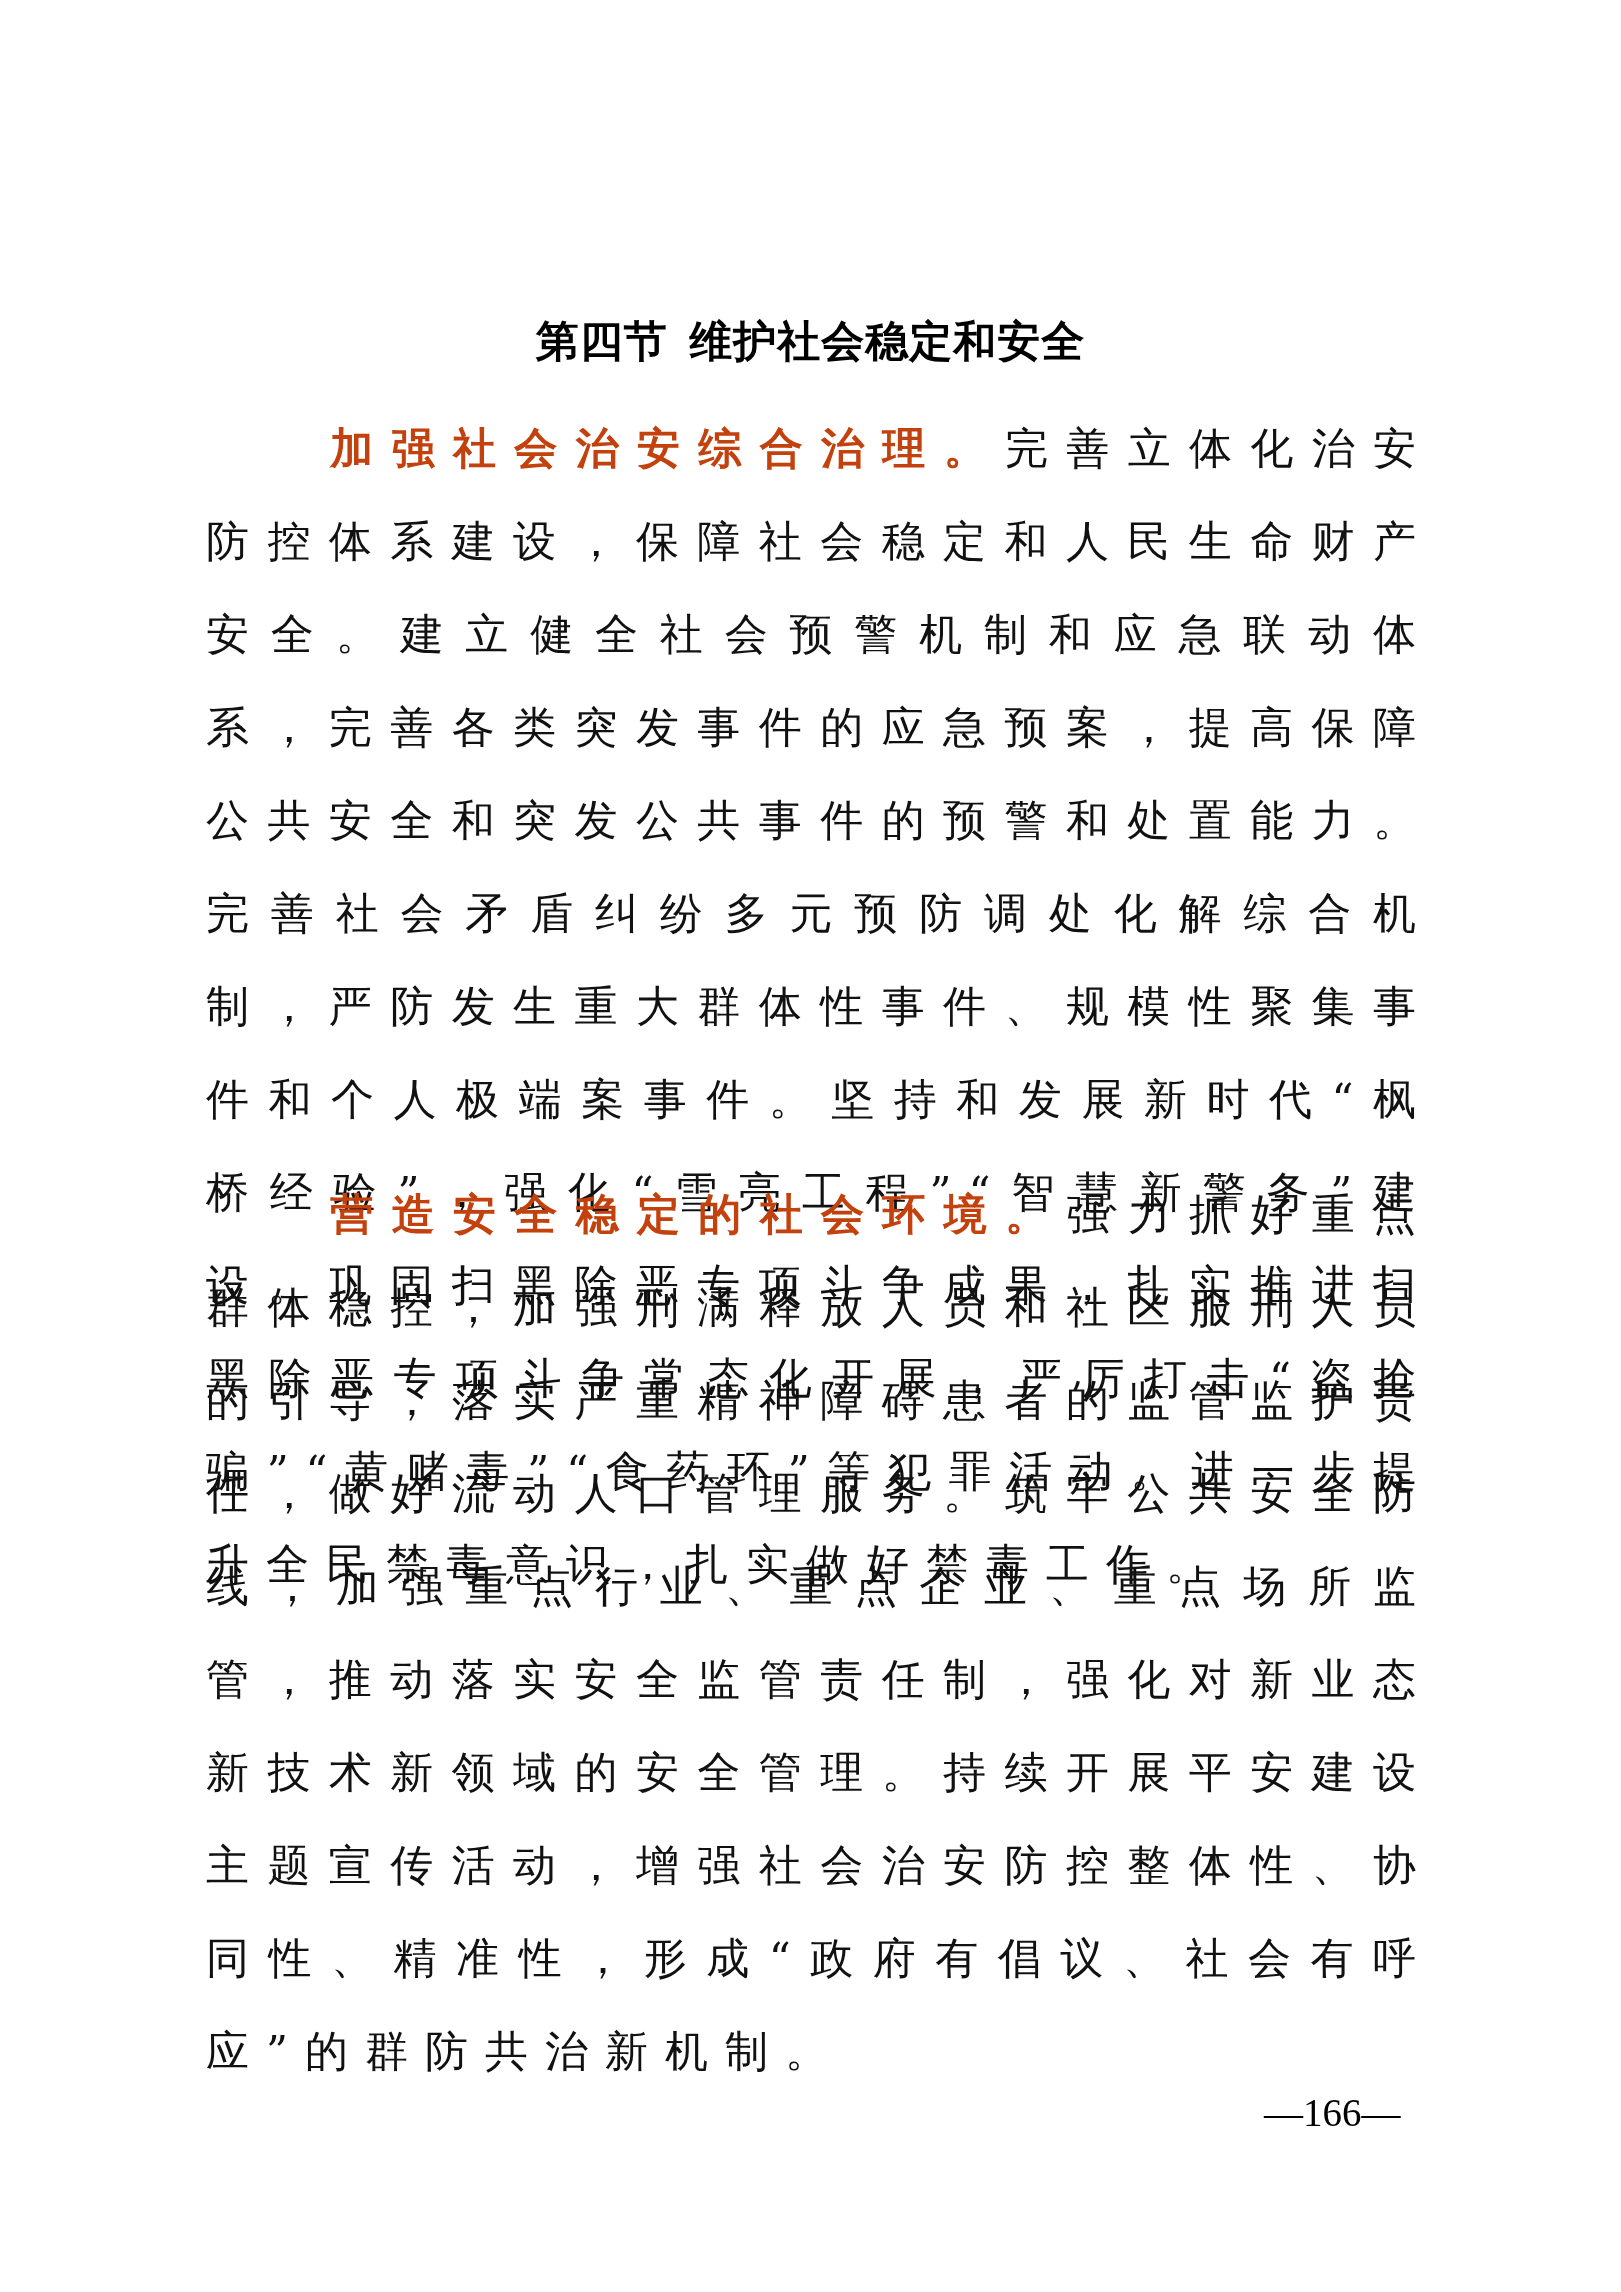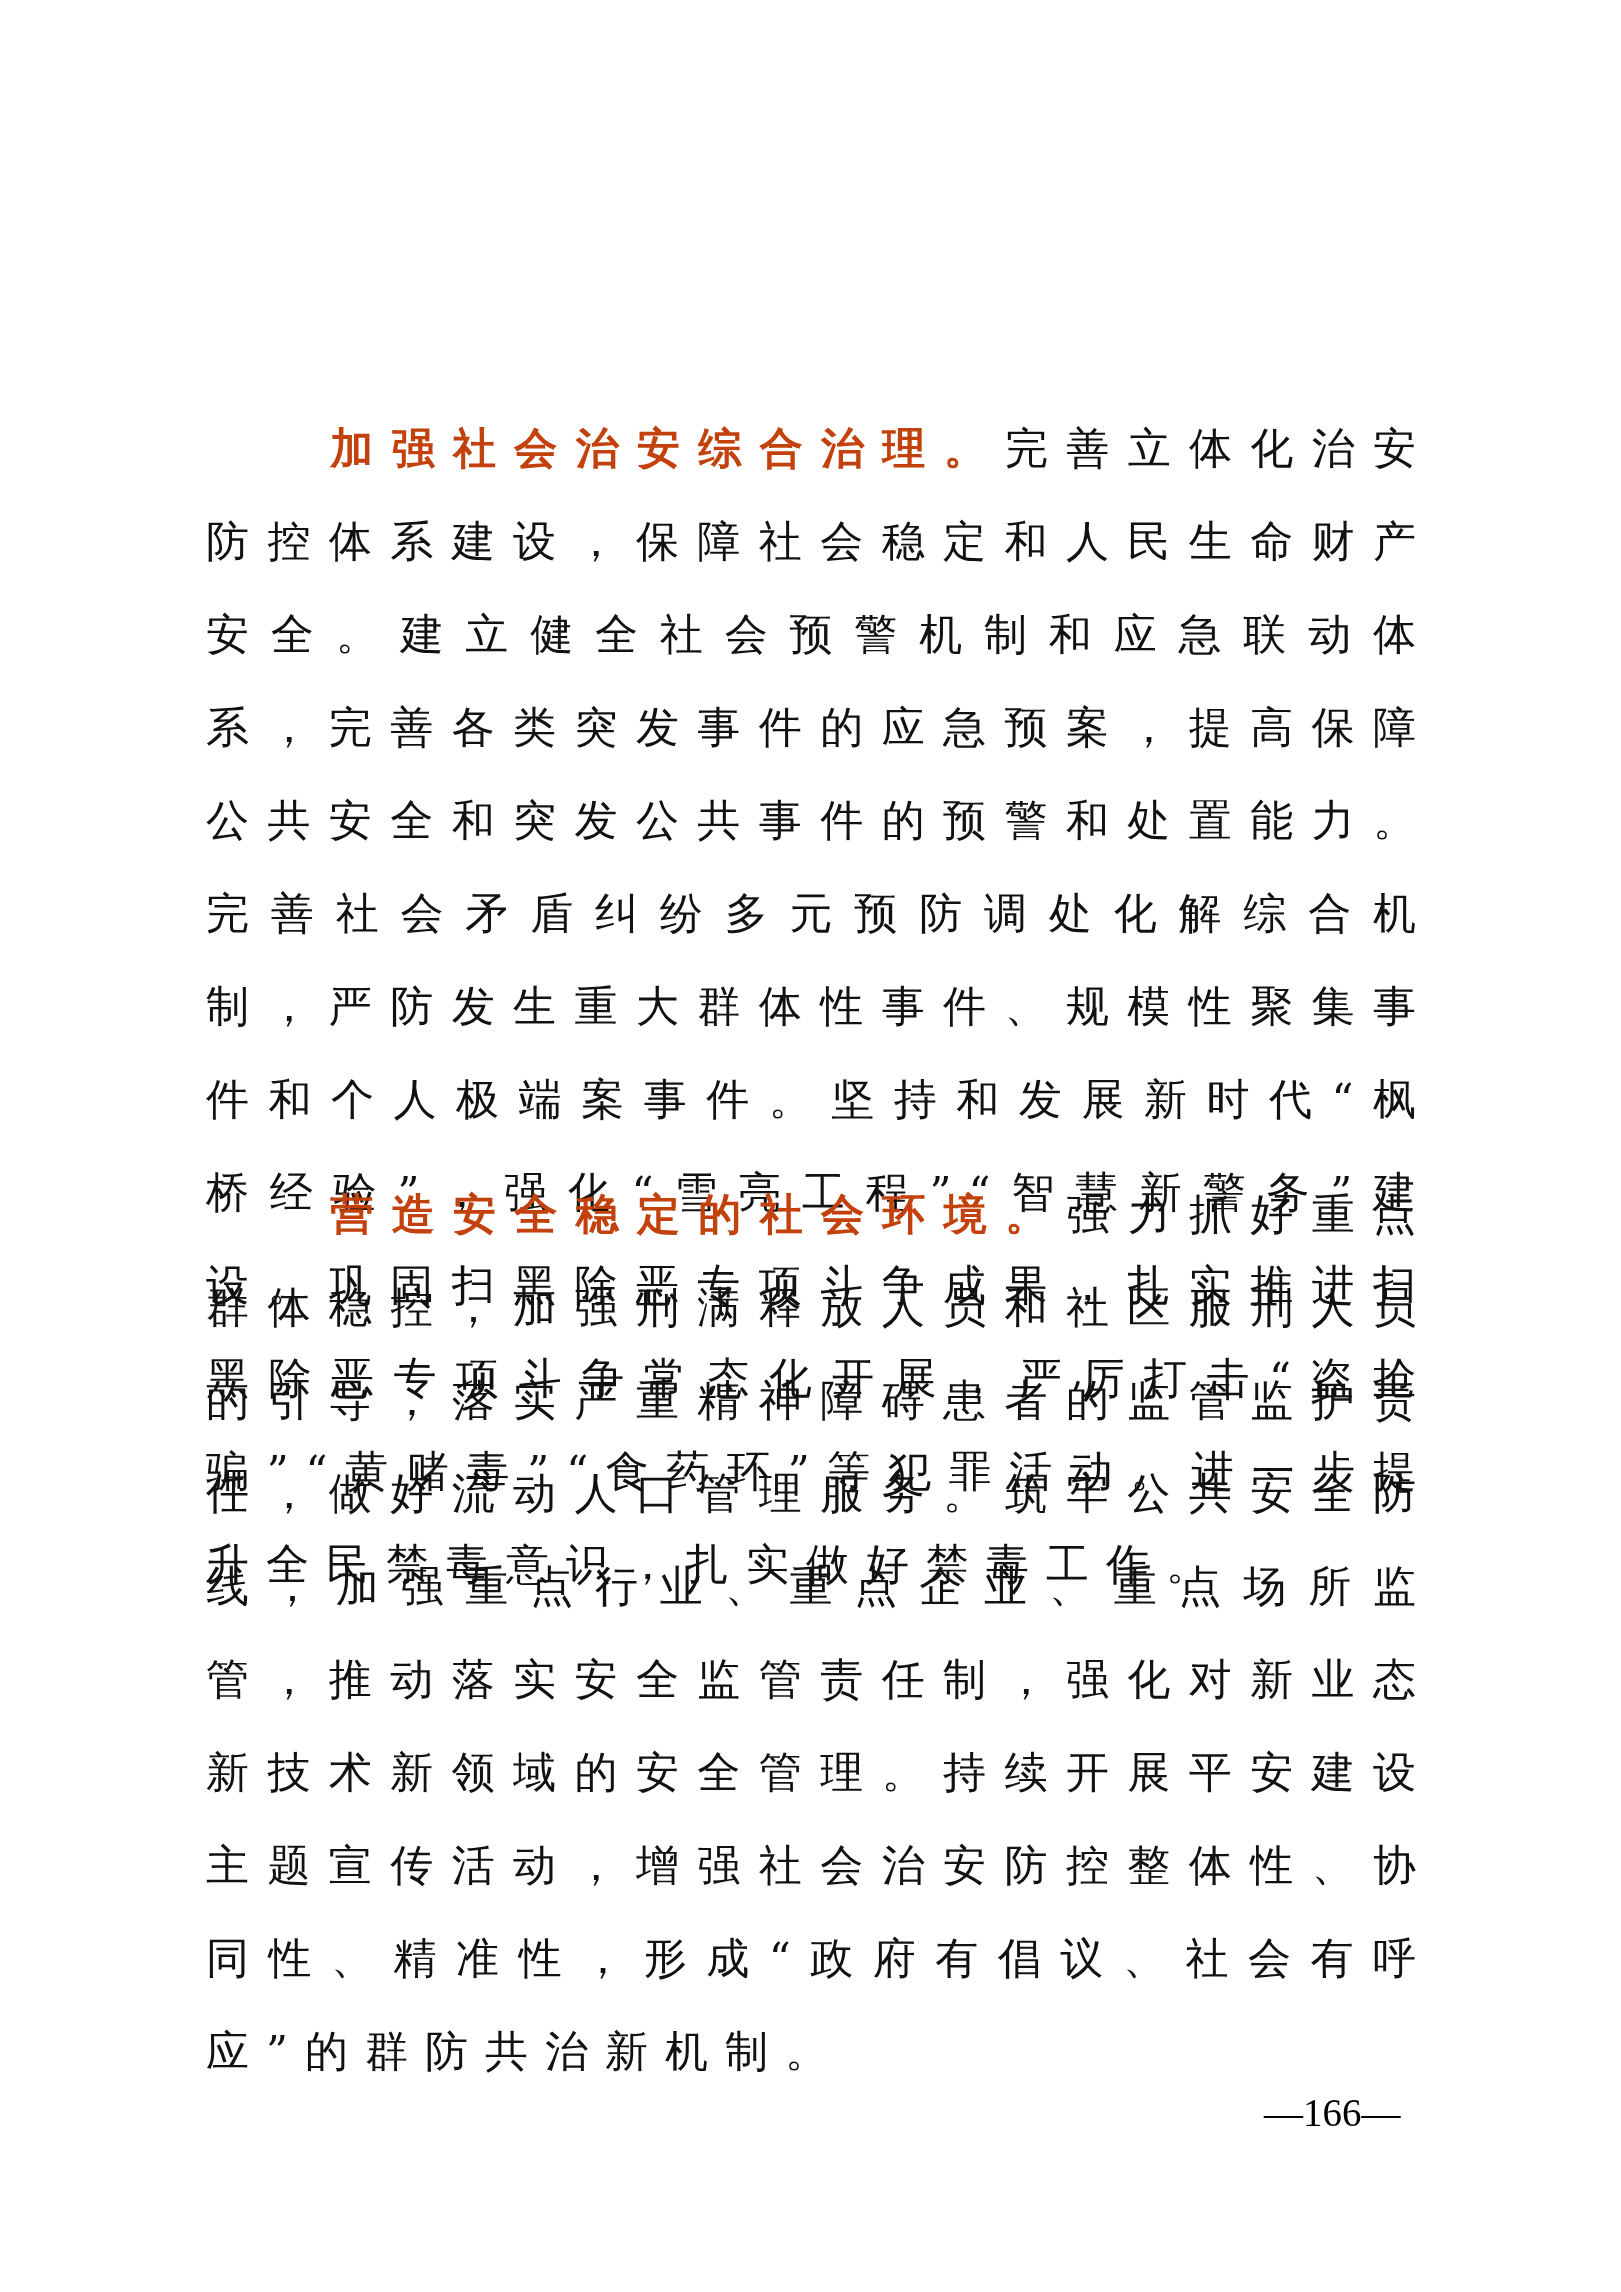--- a/index.html
+++ b/index.html
@@ -69,20 +69,23 @@
       line-height: 49px;
       color: #000;
       letter-spacing: 0;
     }
   </style>
 </head>
 <body>
 
 <div class="page">
 
+  <h2 class="section-title" style="margin:0;">
+    <span class="num">第四节</span><span>维护社会稳定和安全</span>
+  </h2>
 
   <p class="body-text para-1"><span class="indent"></span><span class="lead">加强社会治安综合治理。</span><span>完善立体化治安防控体系建设，保障社会稳定和人民生命财产安全。建立健全社会预警机制和应急联动体系，完善各类突发事件的应急预案，提高保障公共安全和突发公共事件的预警和处置能力。完善社会矛盾纠纷多元预防调处化解综合机制，严防发生重大群体性事件、规模性聚集事件和个人极端案事件。坚持和发展新时代“枫桥经验”，强化“雪亮工程”“智慧新警务”建设。巩固扫黑除恶专项斗争成果，扎实推进扫黑除恶专项斗争常态化开展，严厉打击“盗抢骗”“黄赌毒”“食药环”等犯罪活动。进一步提升全民禁毒意识，扎实做好禁毒工作。</span></p>
 
   <p class="body-text para-2"><span class="indent"></span><span class="lead">营造安全稳定的社会环境。</span><span>强力抓好重点群体稳控，加强刑满释放人员和社区服刑人员的引导，落实严重精神障碍患者的监管监护责任，做好流动人口管理服务。筑牢公共安全防线，加强重点行业、重点企业、重点场所监管，推动落实安全监管责任制，强化对新业态新技术新领域的安全管理。持续开展平安建设主题宣传活动，增强社会治安防控整体性、协同性、精准性，形成“政府有倡议、社会有呼应”的群防共治新机制。</span></p>
 
   <div class="page-number">—166—</div>
 
 </div>
 
 

